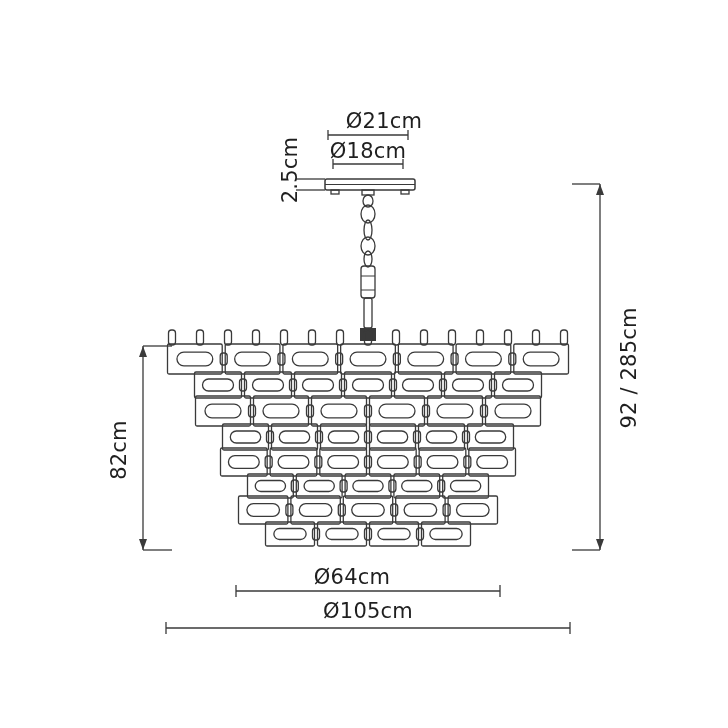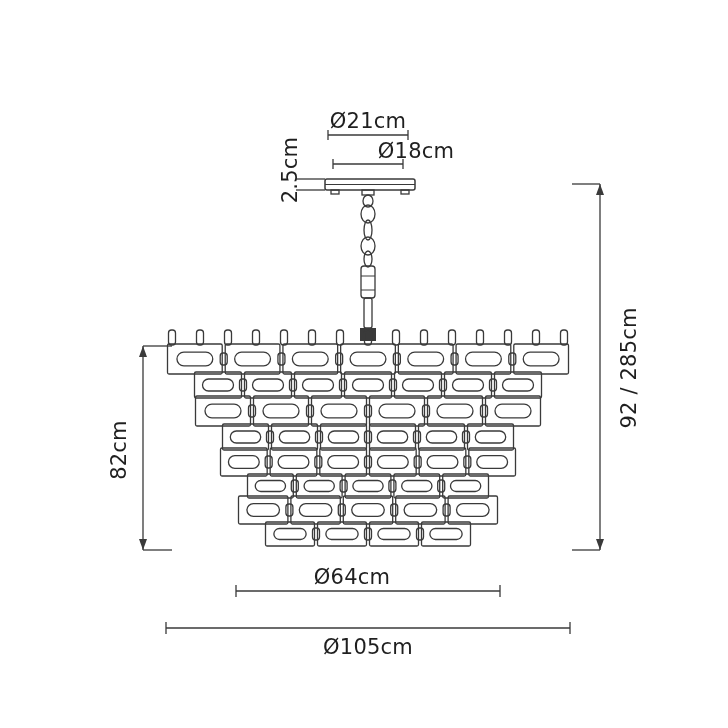--- a/index.html
+++ b/index.html
@@ -209,27 +209,27 @@
         <line x1="572" y1="550" x2="600" y2="550" stroke="#3a3a3a" stroke-width="1.3"></line>
         <line x1="236" y1="591" x2="500" y2="591" stroke="#3a3a3a" stroke-width="1.3"></line>
         <line x1="236" y1="585" x2="236" y2="597" stroke="#3a3a3a" stroke-width="1.3"></line>
         <line x1="500" y1="585" x2="500" y2="597" stroke="#3a3a3a" stroke-width="1.3"></line>
         <line x1="166" y1="628" x2="570" y2="628" stroke="#3a3a3a" stroke-width="1.3"></line>
         <line x1="166" y1="622" x2="166" y2="634" stroke="#3a3a3a" stroke-width="1.3"></line>
         <line x1="570" y1="622" x2="570" y2="634" stroke="#3a3a3a" stroke-width="1.3"></line>
       </g>
   </svg>
 
-  <div class="dim-label" style="left:368px;top:121px;">Ø21cm</div>
-
-  <div class="dim-label" style="left:368px;top:151px;margin-left:48px;">Ø18cm</div>
+  <div class="dim-label" style="left:384px;top:121px;">Ø21cm</div>
+
+  <div class="dim-label" style="left:368px;top:151px;">Ø18cm</div>
 
   <div class="dim-label rot" style="left:290px;top:170px;">2.5cm</div>
 
   <div class="dim-label rot" style="left:119px;top:450px;">82cm</div>
 
   <div class="dim-label rot" style="left:629px;top:368px;">92 / 285cm</div>
 
   <div class="dim-label" style="left:352px;top:577px;">Ø64cm</div>
 
-  <div class="dim-label" style="left:368px;top:647px;">Ø105cm</div>
+  <div class="dim-label" style="left:368px;top:611px;">Ø105cm</div>
 
 </div>
 
 </body></html>

